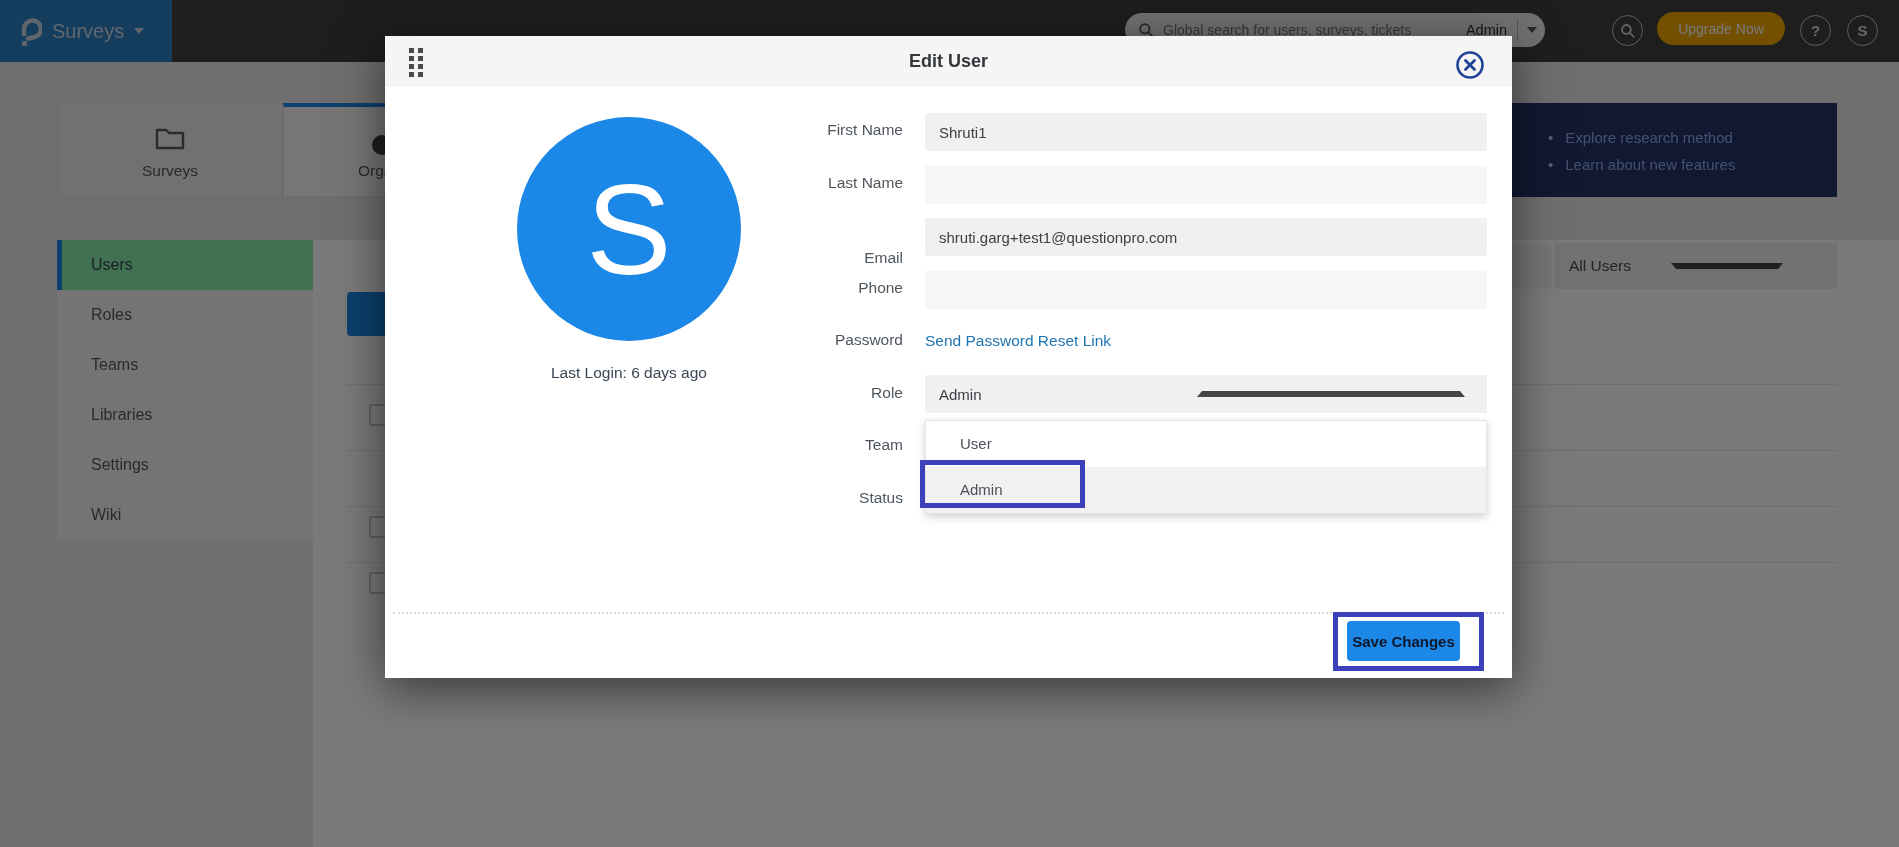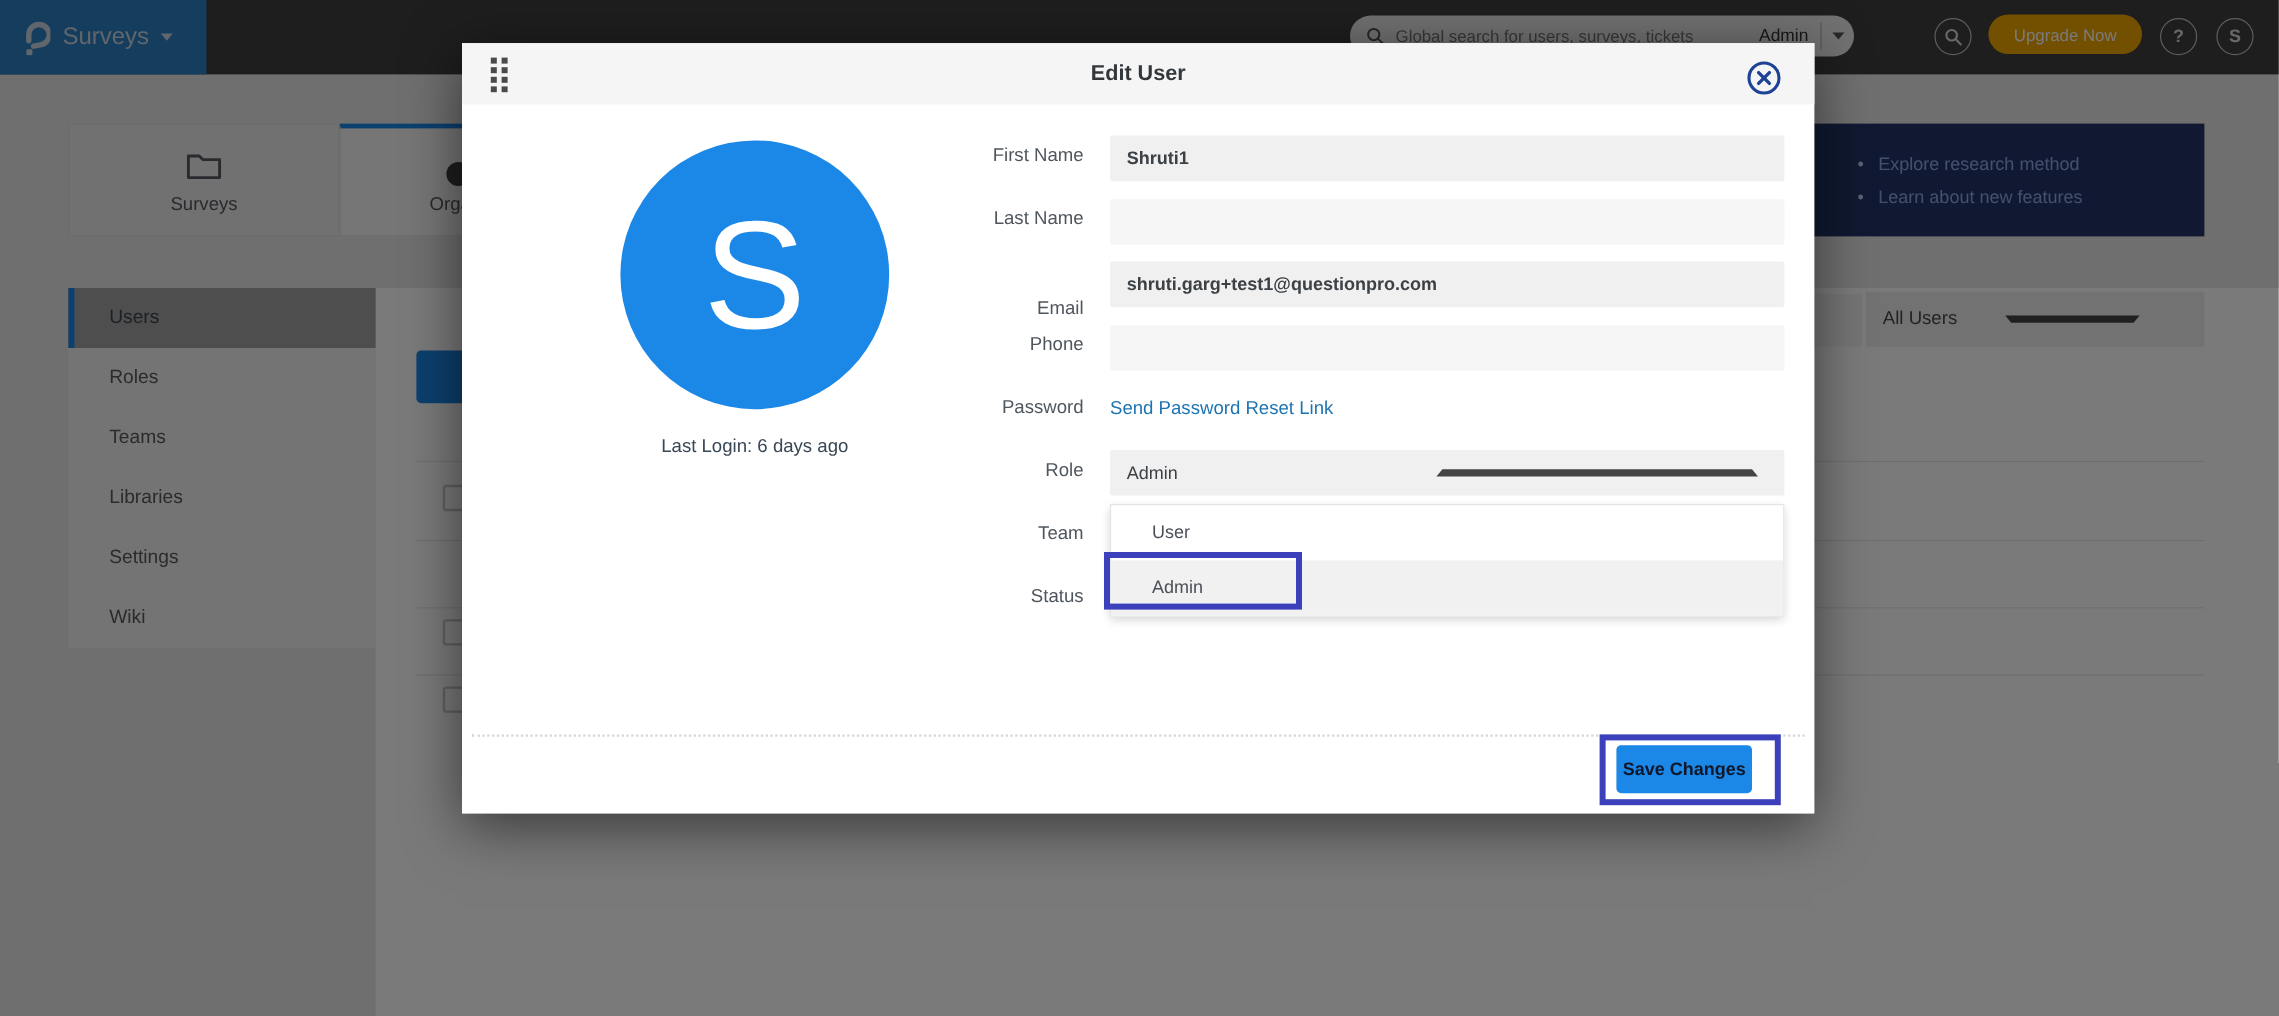--- a/index.html
+++ b/index.html
@@ -34,21 +34,21 @@
 
   
   .promo{position:absolute;left:1140px;top:103px;width:697px;height:94px;background:var(--navy);z-index:6;}
   .promo ul{position:absolute;left:408px;top:21px;list-style:none;}
   .promo li{color:#8fa7e6;font-size:15px;line-height:27px;cursor:pointer;}
   .promo li::before{content:"•";margin-right:12px;color:#b9c6ec;}
 
   
   .sidebar{position:absolute;left:57px;top:240px;width:256px;z-index:6;background:#f2f2f2;}
   .side-item{height:50px;display:flex;align-items:center;padding-left:29px;font-size:16px;color:#5a5a5a;border-left:5px solid transparent;cursor:pointer;}
-  .side-item.active{background:#a3a3a3;border-left-color:var(--accent);color:#3c4650;}
+  .side-item.active{background:#86efac;border-left-color:var(--accent);color:#3c4650;}
 
   
   .main-card{position:absolute;left:313px;top:240px;width:1586px;height:607px;background:#ffffff;z-index:5;}
   .blue-btn-sliver{position:absolute;left:34px;top:52px;width:120px;height:44px;border-radius:4px;background:var(--accent);}
   .mini-search{position:absolute;left:1139px;top:5px;width:100px;height:44px;background:#f4f4f4;}
   .filter-select{position:absolute;left:1242px;top:3px;width:282px;height:46px;background:#efefef;display:flex;align-items:center;padding:0 14px;cursor:pointer;}
   .filter-select span{font-size:15.5px;color:#4a4a4a;flex:1;}
   .filter-select .caret-down{border-top-color:#444;margin-right:40px;}
   .row-line{position:absolute;left:34px;width:1490px;height:1px;background:#e8e8e8;}
   .checkbox{position:absolute;left:56px;width:22px;height:22px;border:2px solid #c9c9c9;border-radius:3px;background:#fff;cursor:pointer;}
@@ -59,21 +59,21 @@
   
   .modal{position:absolute;left:385px;top:36px;width:1127px;height:642px;background:#fff;z-index:100;box-shadow:0 10px 45px rgba(0,0,0,0.55);}
   .modal-header{position:absolute;left:0;top:0;right:0;height:51px;background:#f5f5f5;}
   .modal-title{position:absolute;left:0;right:0;top:0;height:51px;line-height:51px;text-align:center;font-size:18px;font-weight:bold;color:#32373c;}
   .drag-handle{position:absolute;left:22px;top:11px;cursor:grab;}
   .close-btn{position:absolute;right:27px;top:14px;width:30px;height:30px;cursor:pointer;background:none;border:none;}
   .avatar-big{position:absolute;left:132px;top:81px;width:224px;height:224px;border-radius:50%;background:var(--accent);display:flex;align-items:center;justify-content:center;color:#fff;font-size:128px;font-weight:400;}
   .last-login{position:absolute;left:74px;top:328px;width:340px;text-align:center;font-size:15.5px;font-weight:normal;color:#3a4754;}
 
   .flabel{position:absolute;left:318px;width:200px;text-align:right;font-size:15.5px;color:#4f565e;}
-  .tinput{position:absolute;left:540px;width:562px;height:38px;background:#f0f0f0;border:none;outline:none;border-radius:2px;padding:0 14px;font-size:15px;color:#3c4146;font-family:inherit;font-weight:bold;}
+  .tinput{position:absolute;left:540px;width:562px;height:38px;background:#f0f0f0;border:none;outline:none;border-radius:2px;padding:0 14px;font-size:15px;color:#3c4146;font-family:inherit;}
   .tinput.empty{background:#f6f6f6;}
   .pwd-link{position:absolute;left:540px;top:296px;font-size:15.5px;font-weight:500;color:var(--link);text-decoration:none;cursor:pointer;}
 
   .role-select{position:absolute;left:540px;top:339px;width:562px;height:38px;background:#f0f0f0;border-radius:2px;display:flex;align-items:center;padding:0 14px;cursor:pointer;}
   .role-select span{flex:1;font-size:15px;color:#3c4146;}
   .caret-up{width:0;height:0;border-left:5px solid transparent;border-right:5px solid transparent;border-bottom:6px solid #444;margin-right:8px;}
   .role-menu{position:absolute;left:540px;top:384px;width:562px;background:#fff;border:1px solid #e5e5e5;box-shadow:0 3px 8px rgba(0,0,0,0.18);}
   .role-option{height:46px;line-height:46px;padding-left:34px;font-size:15px;color:#4b5158;cursor:pointer;}
   .role-option.hl{background:#f1f1f1;}
   .hl-box-option{position:absolute;left:535px;top:424px;width:165px;height:48px;border:5px solid var(--purple);z-index:5;pointer-events:none;}

